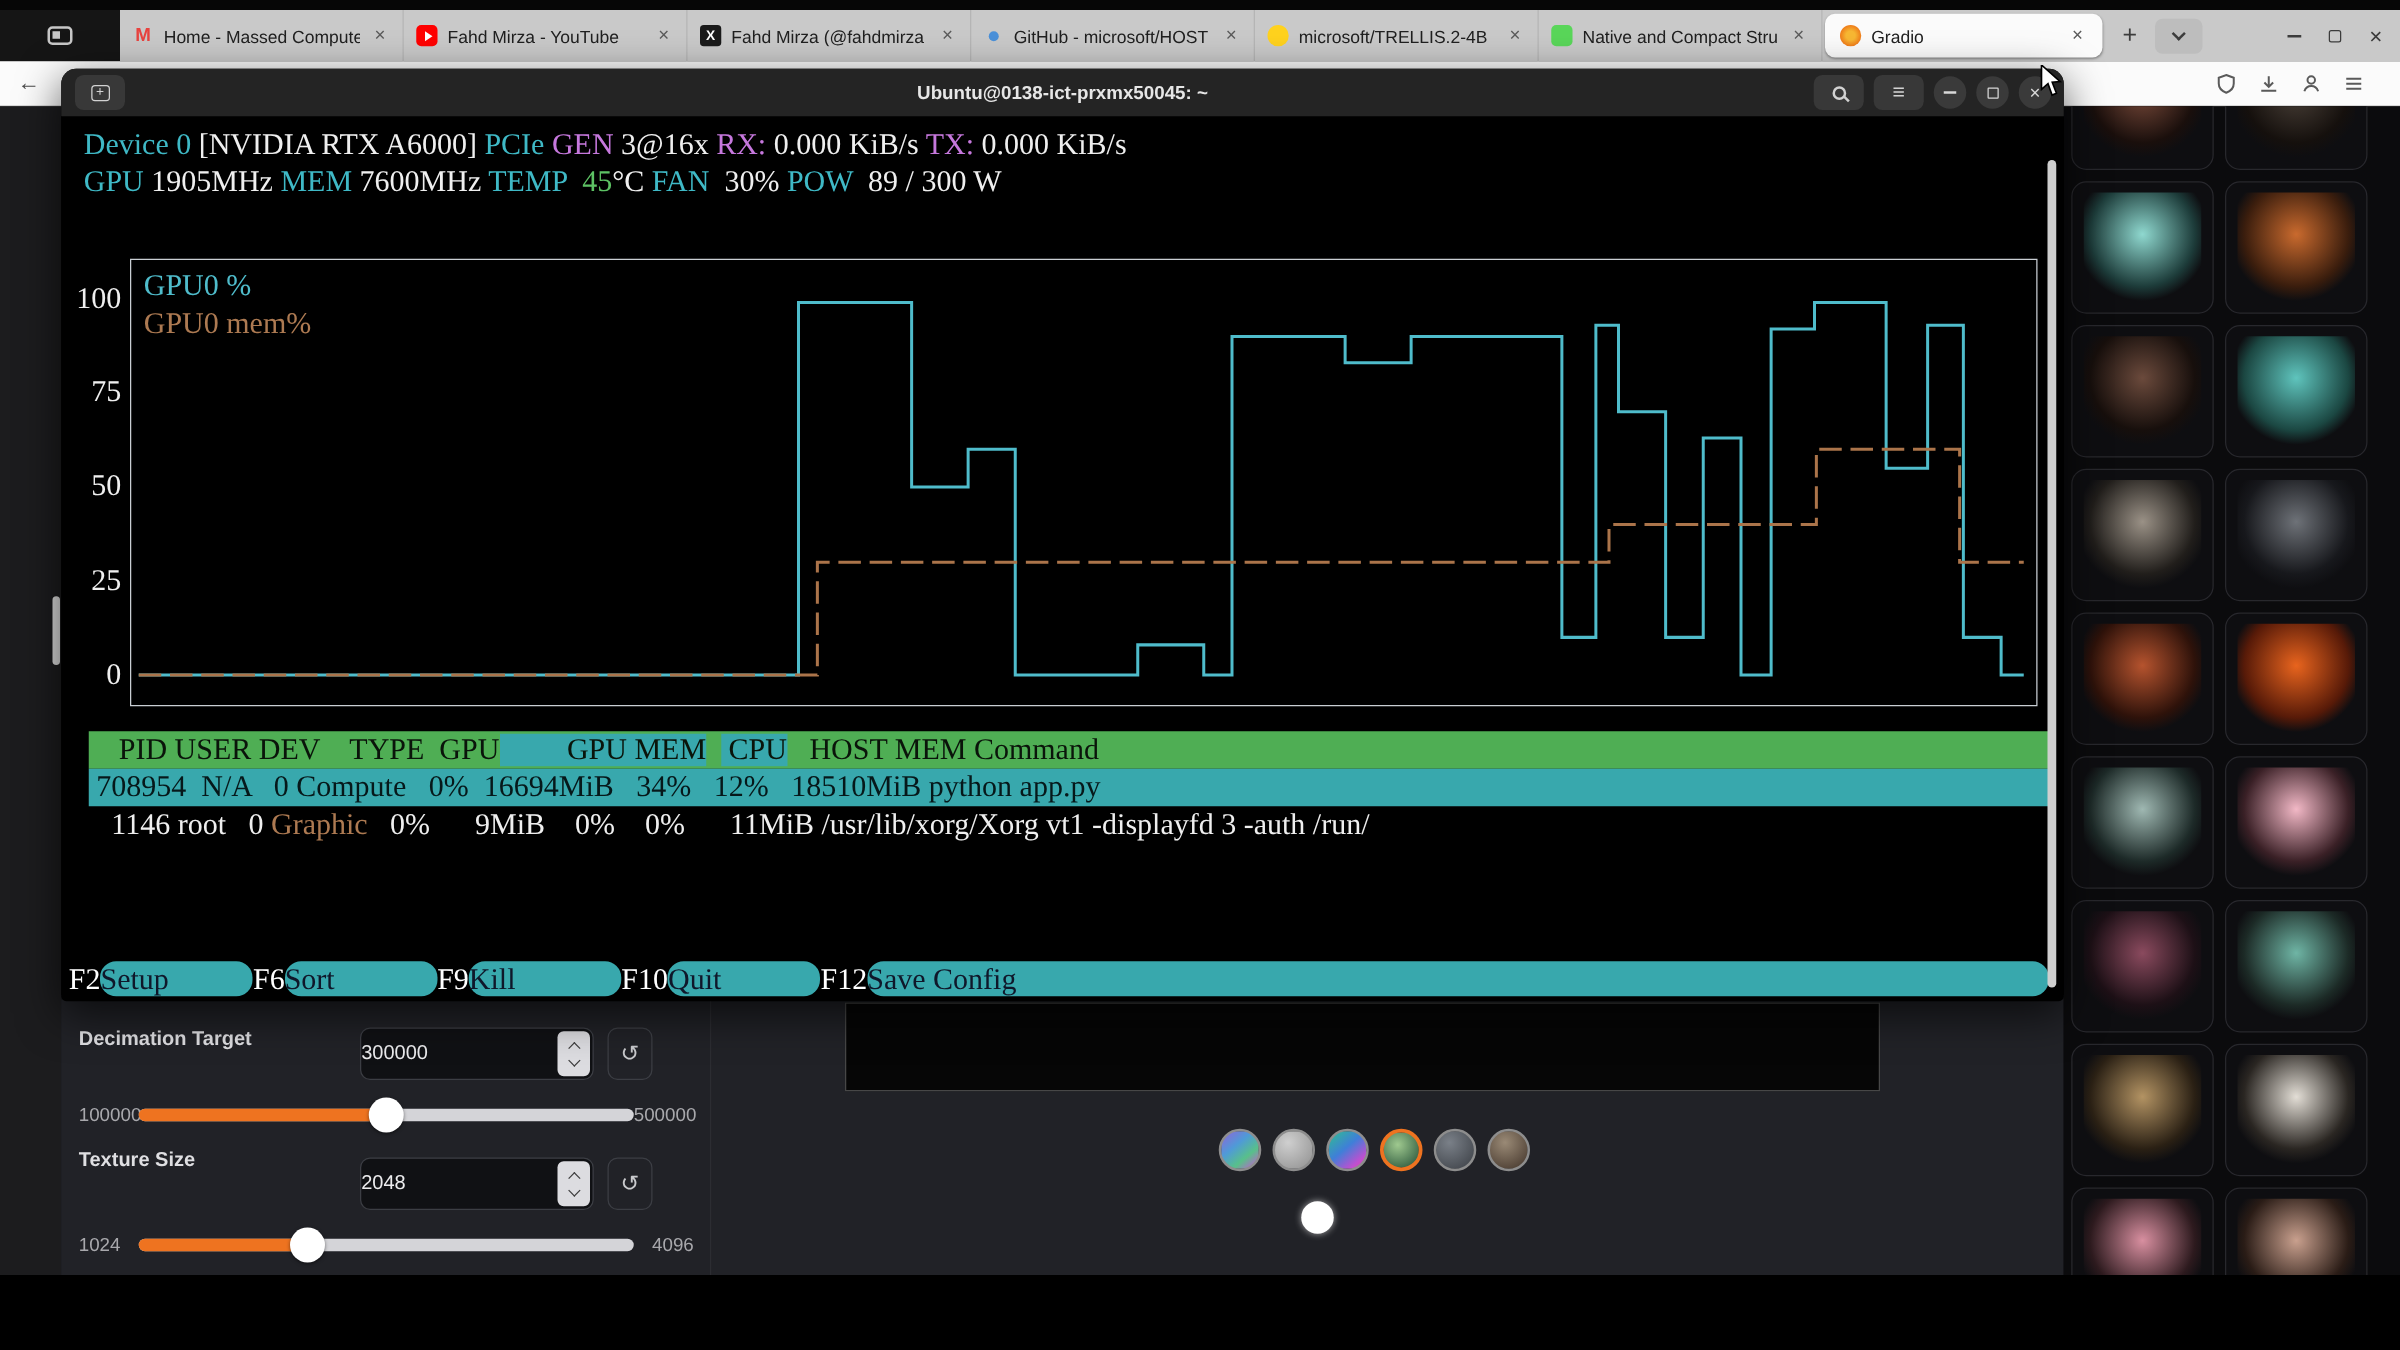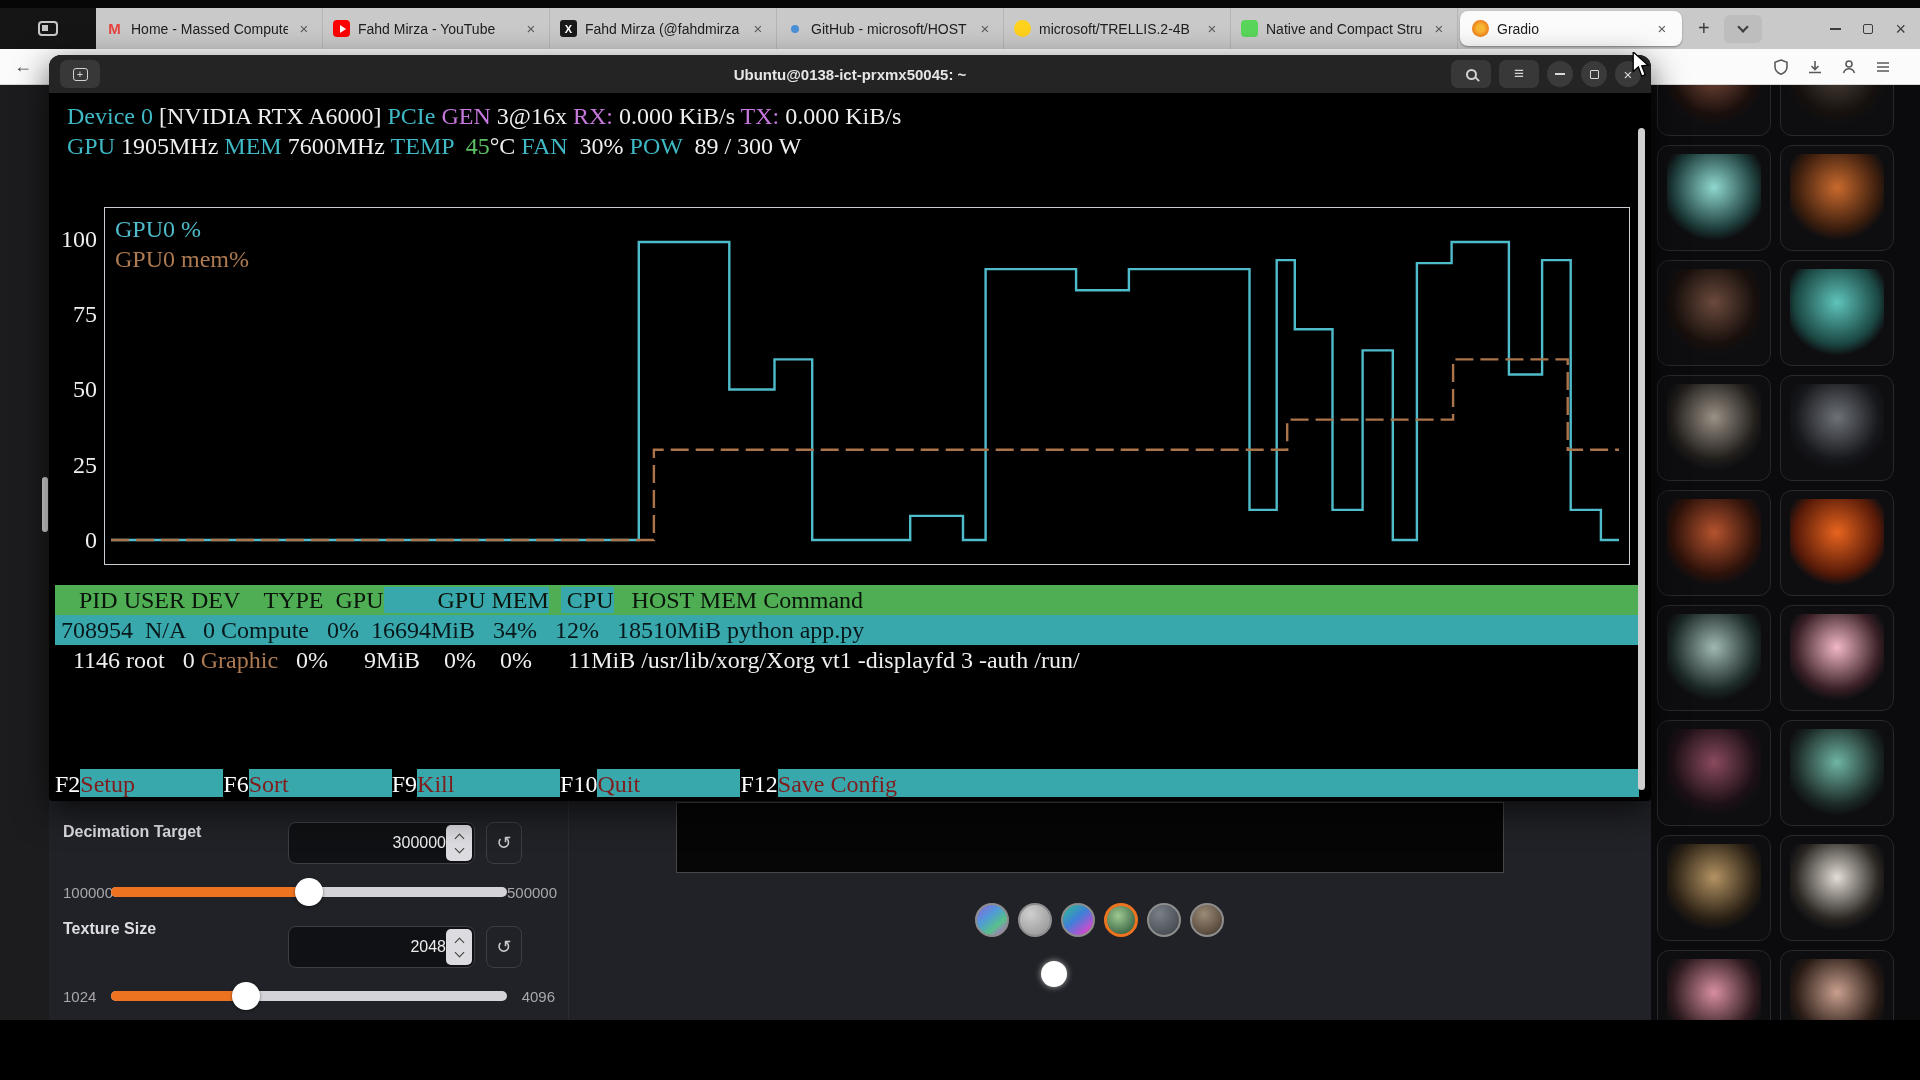--- a/index.html
+++ b/index.html
@@ -55,21 +55,21 @@
   #gradio-bg { left:49px; top:796px; width:1602px; height:224px; background:#212227; }
   #viewer-rect { left:676px; top:802px; width:828px; height:71px; background:#060606; border:1px solid #474747; }
   #bottom-bar { left:0; top:1020px; width:1920px; height:60px; background:#000; }
 
   
   #gradio-panel { left:49px; top:800px; width:520px; height:220px; background:#212227;
                   border-right:1px solid #2c2d32; color:#e4e4e6; }
   .g-label { position:absolute; left:14px; font-size:16px; font-weight:600; color:#dfdfe2; }
   .num-box { position:absolute; left:239px; width:187px; height:42px; background:#101114;
              border:1px solid #3c3e44; border-radius:8px; display:flex; align-items:center; }
-  .num-val { flex:1; text-align:right; font-size:16px; color:#ececee; }
+  .num-val { flex:1; text-align:left; font-size:16px; color:#ececee; }
   .stepper { width:26px; height:36px; margin-right:2px; background:#dcdce0; border-radius:5px;
              display:flex; flex-direction:column; align-items:center; justify-content:center; gap:3px; }
   .st-up,.st-dn { width:7px; height:7px; border-right:1.8px solid #3a3a3a; border-bottom:1.8px solid #3a3a3a; }
   .st-up { transform:rotate(-135deg); margin-top:3px; } .st-dn { transform:rotate(45deg); margin-bottom:3px; }
   .reset-btn { position:absolute; left:437px; width:36px; height:42px; border:1px solid #3c3e44;
                border-radius:8px; color:#c9cacd; font-size:18px; display:flex; align-items:center;
                justify-content:center; background:transparent; }
   .slider-row { position:absolute; left:0; width:520px; height:28px; display:flex; align-items:center; }
   .sl-min,.sl-max { width:62px; font-size:15px; color:#a8a8ac; }
   .sl-min { text-align:left; padding-left:14px; } .sl-max { text-align:right; padding-right:14px; }
@@ -128,30 +128,30 @@
   .c-green { color:#5dc264; } .c-tan { color:#ad7a52; }
   .bars { letter-spacing:-4.5px; padding-right:5px; }
 
   #chart-box { position:absolute; left:55px; top:114px; width:1526px; height:358px;
                border:1px solid #c9ced4; }
   #chart-box svg { position:absolute; left:0; top:0; }
   .legend-line { position:absolute; left:10px; white-space:pre; font-size:24px; }
   .ylab { position:absolute; width:44px; text-align:right; left:4px; color:#efefef; }
 
   #proc-table { position:absolute; left:6px; top:492px; width:1584px; }
-  .prow { height:30px; white-space:pre; overflow:hidden; }
+  .prow { height:30px; white-space:pre; overflow:hidden;margin-left:16px; }
   .prow.hdr { background:#4fae54; color:#0a140a; }
   .prow.hdr .bg-teal { background:#38a8ad; }
   .prow.sel { background:#38a8ad; color:#06181a; }
   .prow.norm { color:#efefef; }
 
   #fbar { position:absolute; left:6px; top:676px; width:1584px; height:28px; display:flex; }
   .fk { display:flex; }
   .fk-key { color:#fff; white-space:pre; }
-  .fk-label { background:#38a8ad; color:#7f1d1d; white-space:pre; width:143px; }
+  .fk-label { background:#38a8ad; color:#0f172a; white-space:pre; width:122px;border-radius:13px; }
   .fk:last-child .fk-label { width:auto; flex:1; }
   #fbar .fk:last-child { flex:1; }
 
   #term-scrollbar { position:absolute; left:1589px; top:35px; width:7px; height:662px;
                     background:#cfcfcf; border-radius:4px; }
 
   #cursor { left:1630px; top:52px; width:22px; height:26px; z-index:50; }
 </style>
 </head>
 <body>

